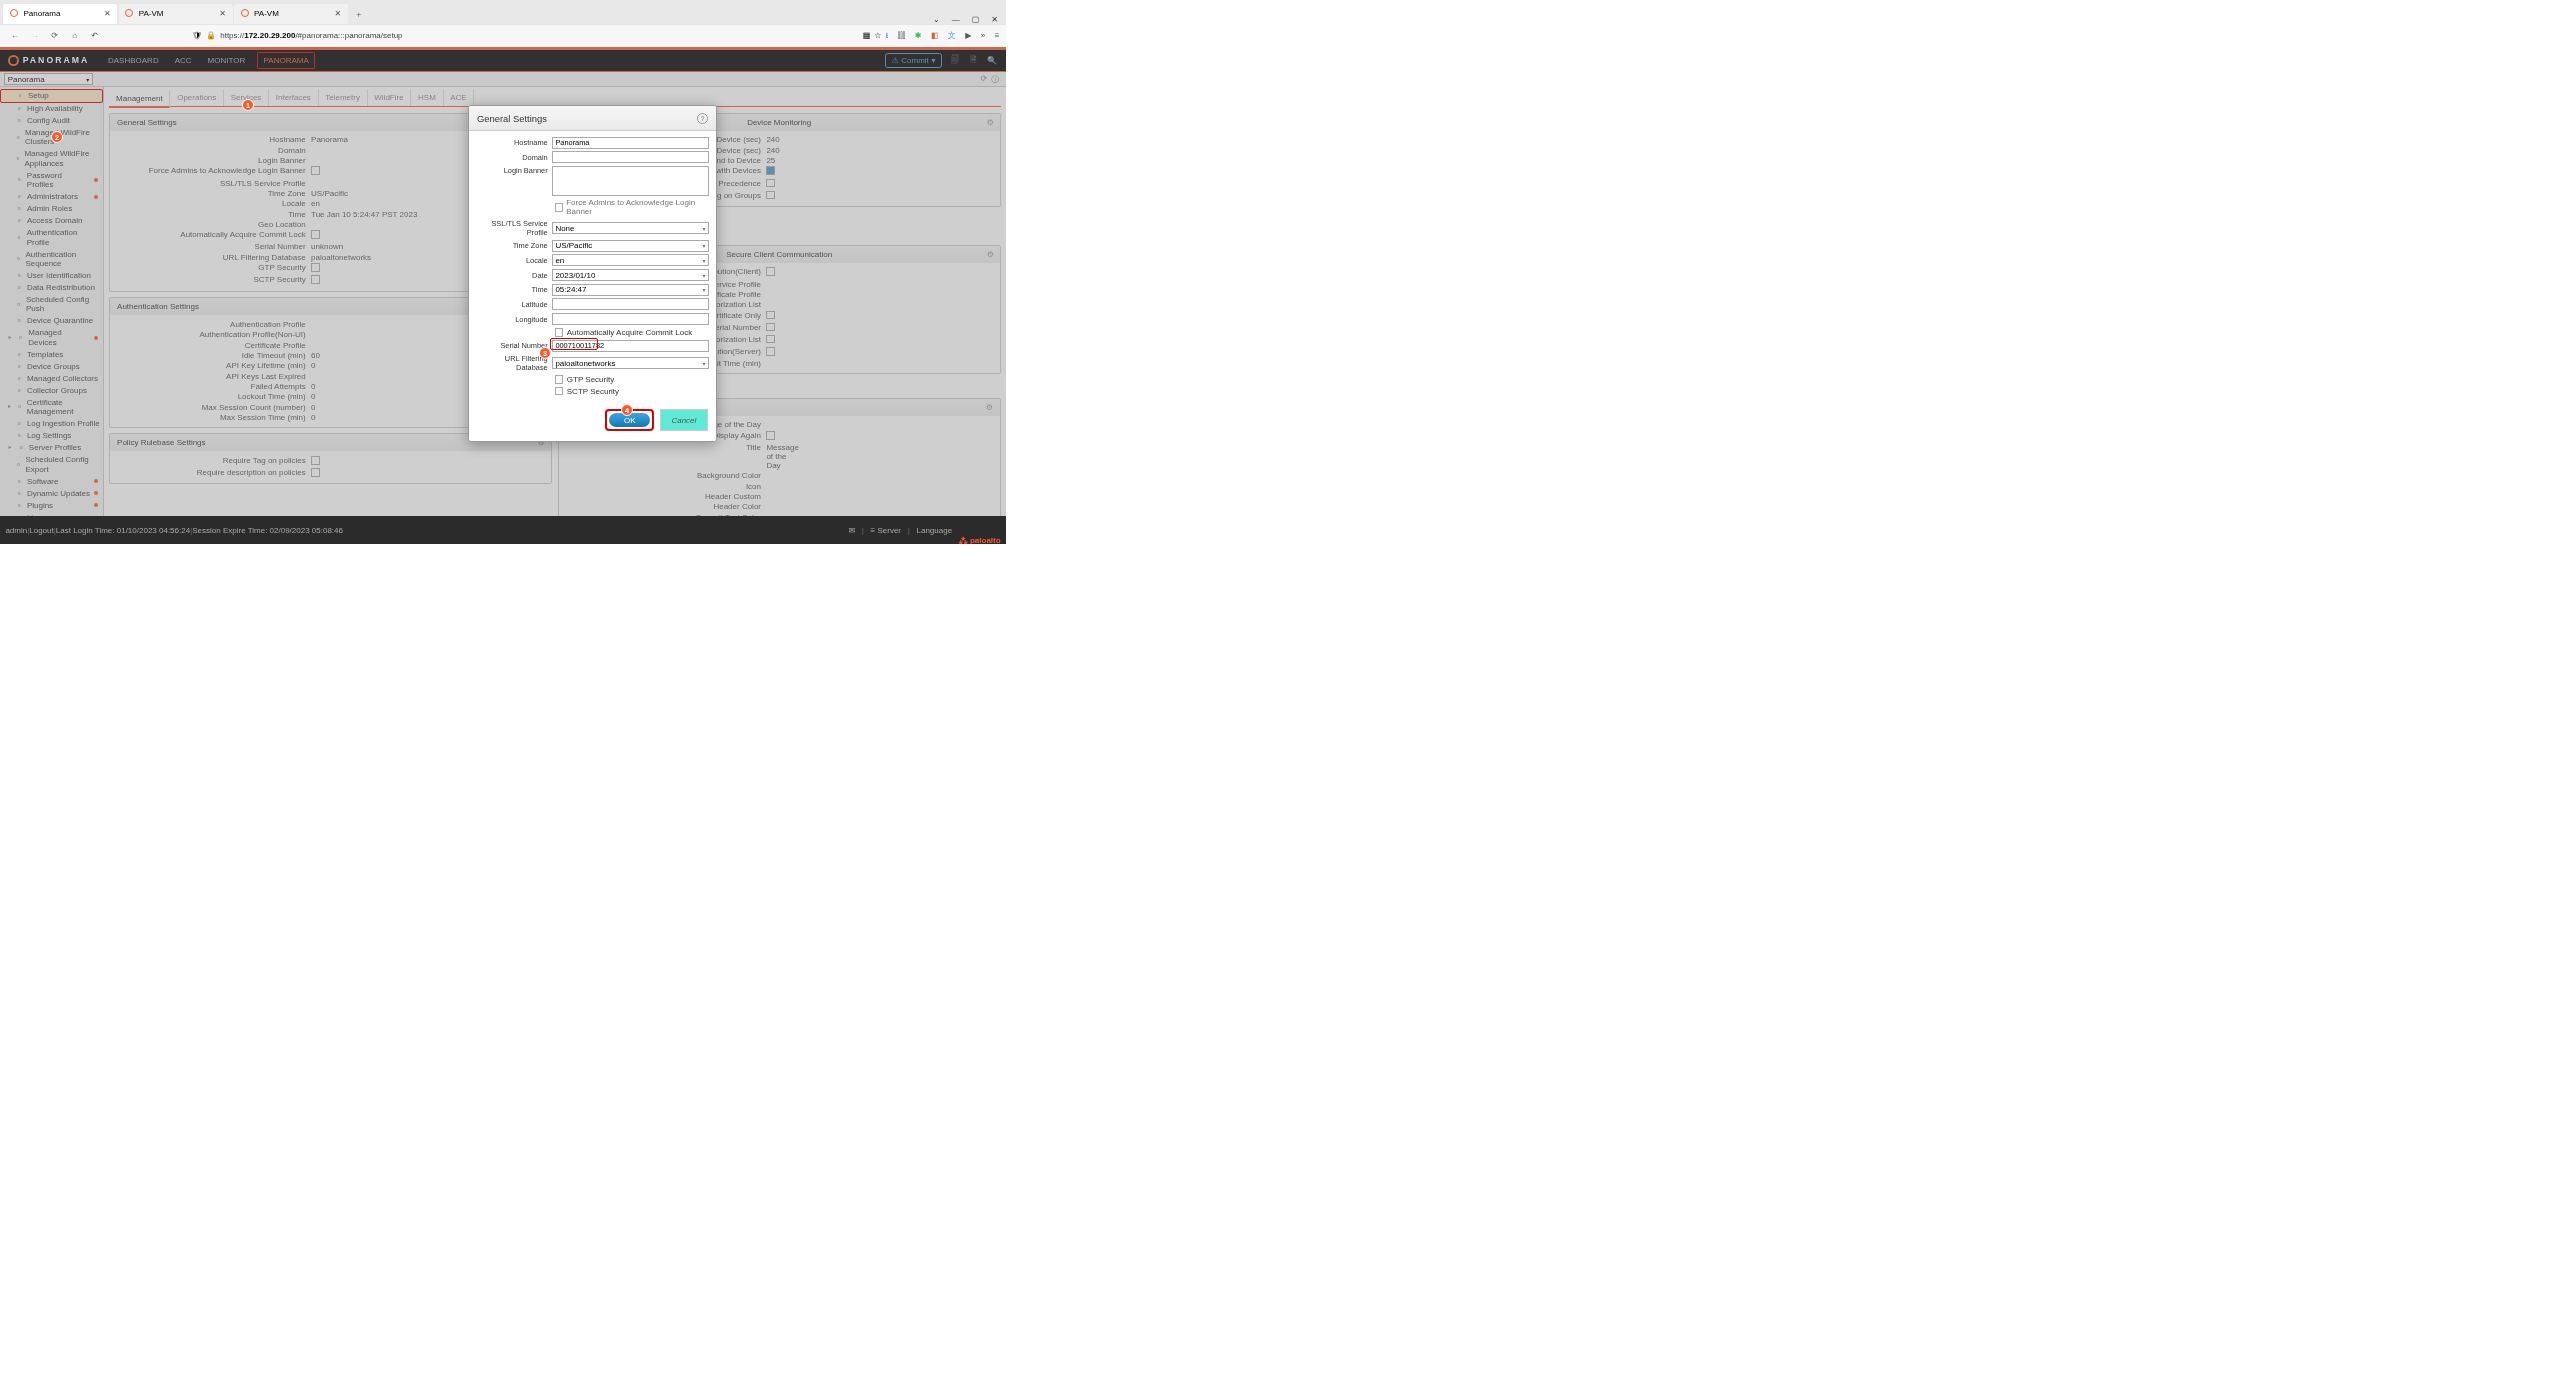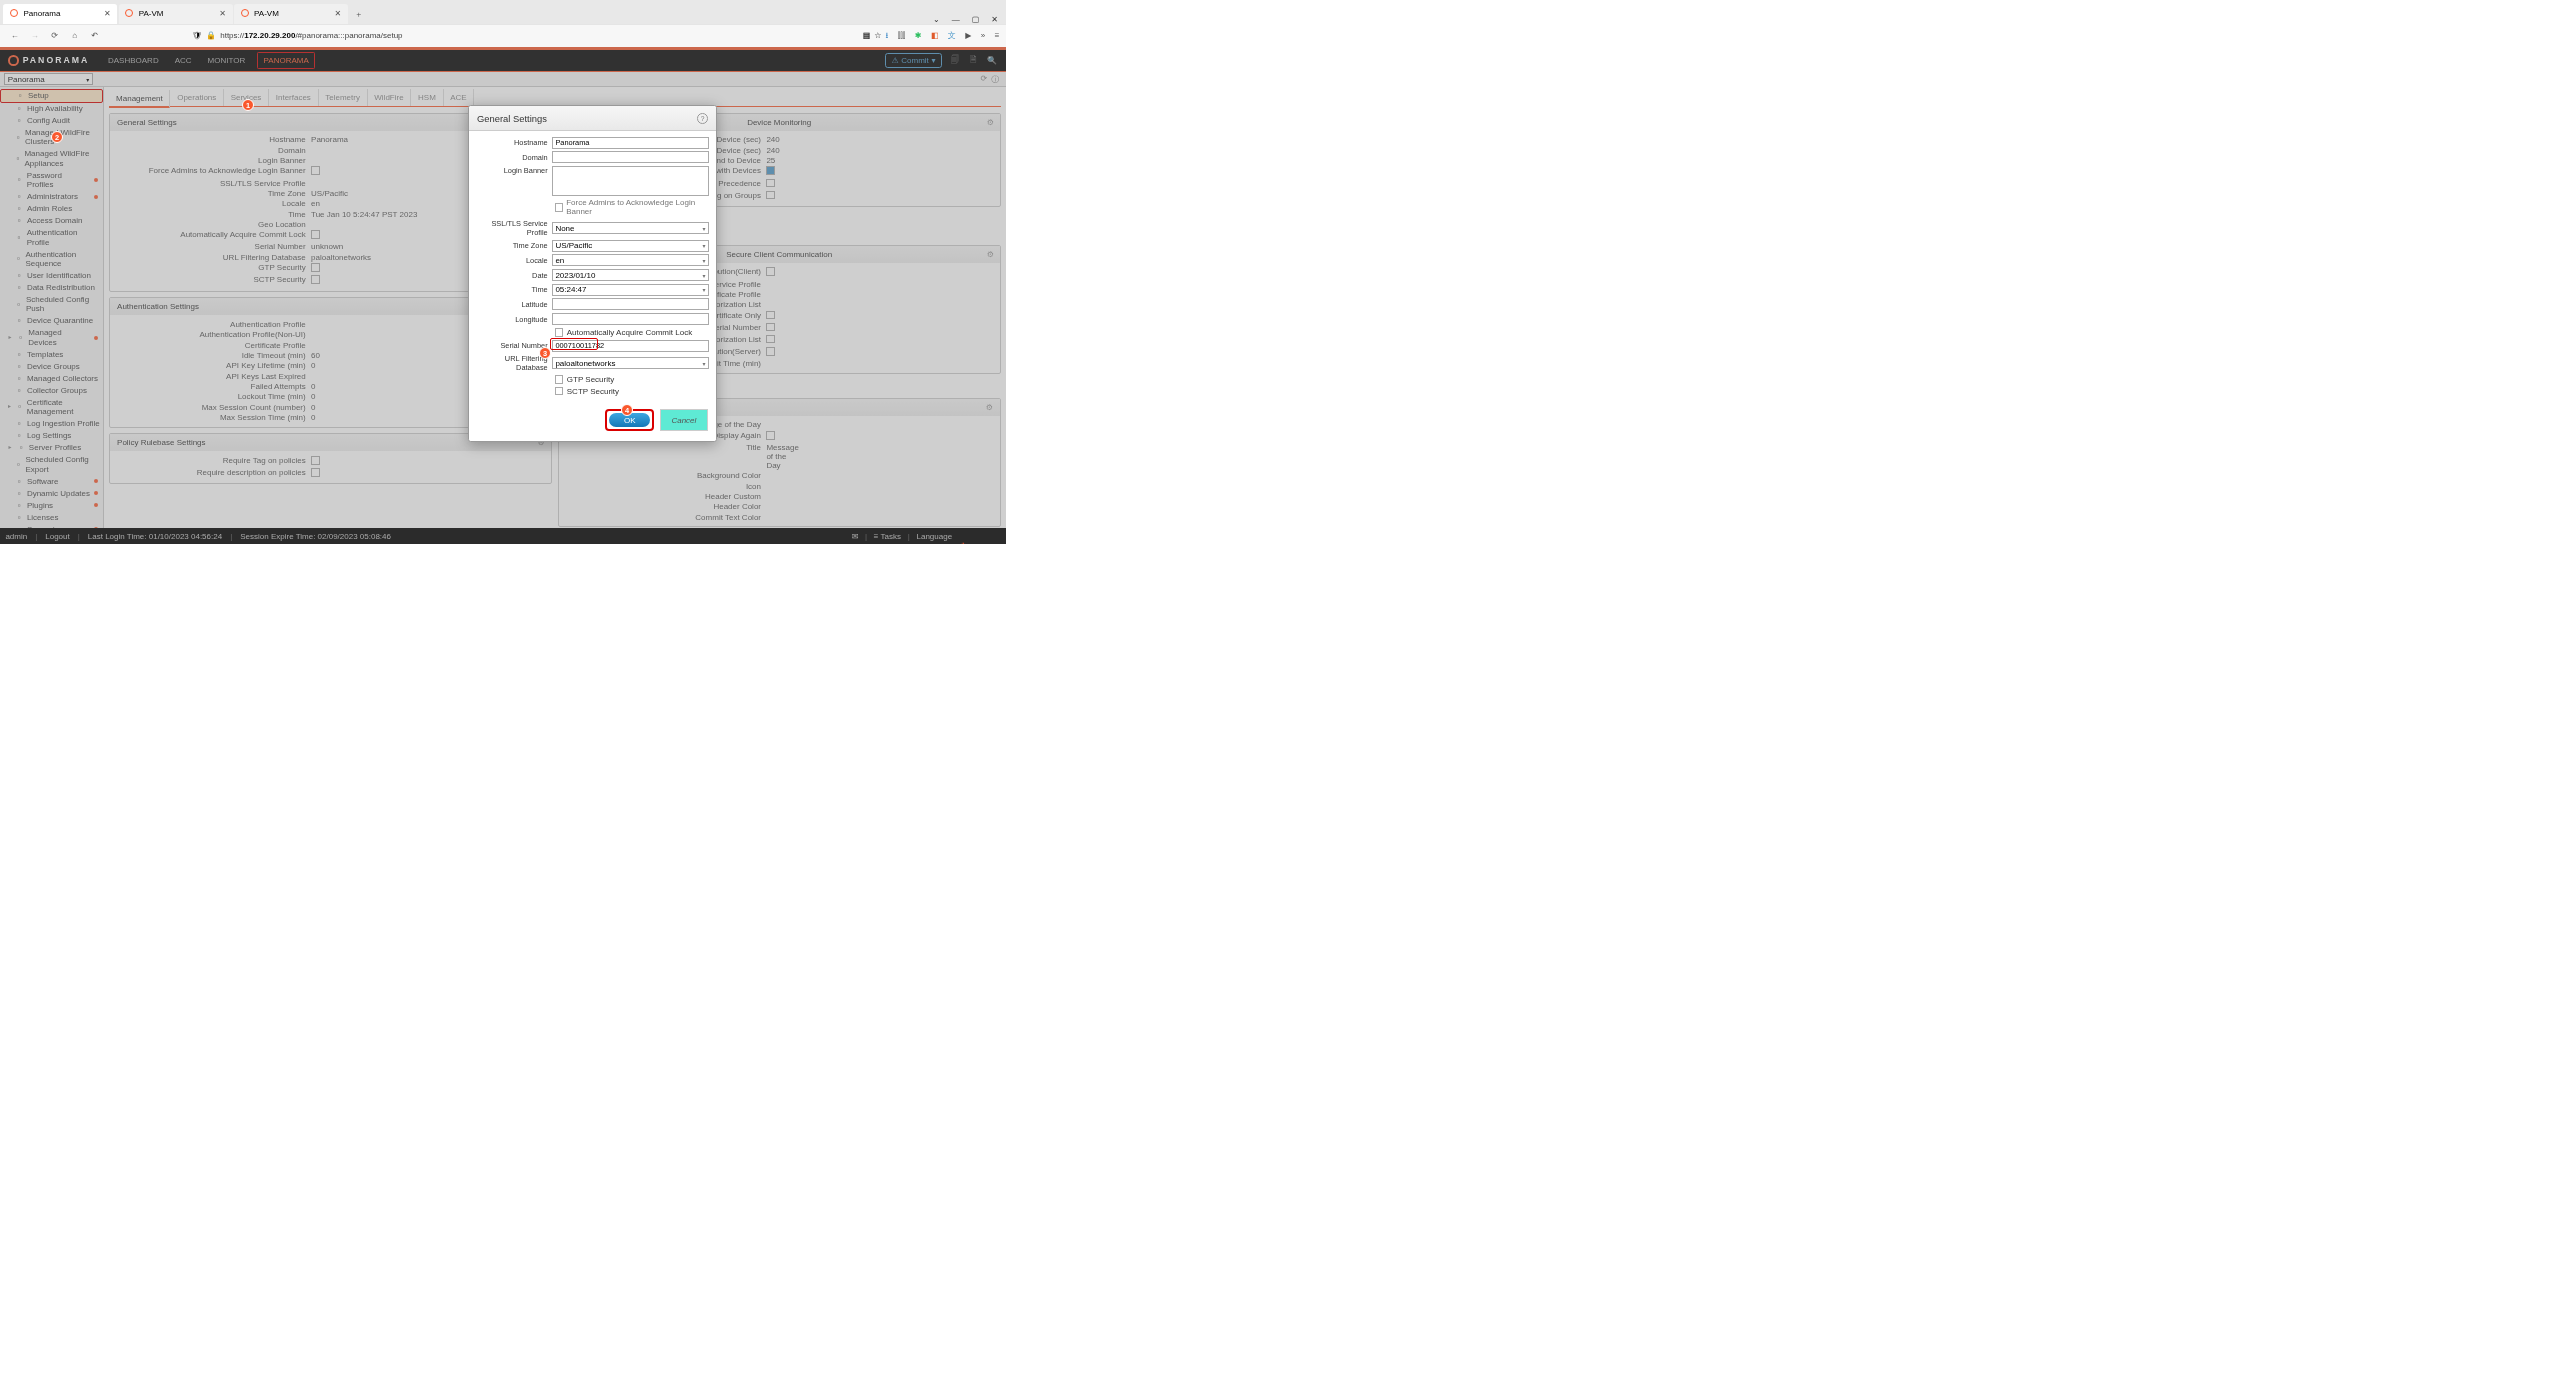--- a/index.html
+++ b/index.html
@@ -96,21 +96,21 @@
 .form-chkrow { margin-left:79px; display:flex; align-items:center; gap:3.4px; font-size:7.4px; color:#777; margin-bottom:2.7px;}
 .form-chkrow.active { color:#333;}
 .chkbox { width:8.7px; height:8.7px; border:0.7px solid #aaa; background:#fff;}
 .serial-hl { border:1.3px solid #d90000; border-radius:2px; padding:0 1.3px;}
 .modal-footer { display:flex; justify-content:flex-end; gap:5.4px; padding:6.7px 8px 9.4px;}
 .btn-ok { background:linear-gradient(#3da6e0,#1478b7); color:#fff; border:none; border-radius:8px; padding:2.7px 14.8px; font-size:8px; cursor:pointer;}
 .btn-cancel { background:#5eead4; color:#555; border:0.7px solid #ccc; border-radius:0; padding:2.7px 10.7px; font-size:8px; cursor:pointer;font-style:italic;}
 .ok-hl { border:2px solid #d90000; border-radius:4px; padding:2px;}
 
 
-.status-bar { position:absolute; left:0; right:0; bottom:0; height:16px; background:#2b2b2b; color:#aaa; font-size:6.7px; display:flex; align-items:center; padding:0 5.4px; gap:8px; z-index:50;}
+.status-bar { position:absolute; left:0; right:0; bottom:0; height:28px; background:#2b2b2b; color:#aaa; font-size:6.7px; display:flex; align-items:center; padding:0 5.4px; gap:0; z-index:50;}
 .status-bar .sep { color:#666;}
 .status-right { margin-left:auto; display:flex; gap:6.7px; align-items:center;}
 .palo-logo { color:#fa582d; font-weight:700;margin-top:19px;}
 
 
 .sidebar::-webkit-scrollbar, .content-area::-webkit-scrollbar { width:0;}
 </style>
 </head>
 <body>
 
@@ -721,19 +721,19 @@
   <span>admin</span>
   <span class="sep">|</span>
   <span>Logout</span>
   <span class="sep">|</span>
   <span>Last Login Time: 01/10/2023 04:56:24</span>
   <span class="sep">|</span>
   <span>Session Expire Time: 02/09/2023 05:08:46</span>
   <div class="status-right">
     <span>✉</span>
       <span class="sep">|</span>
-    <span>≡ <span>Tasks</span></span>
+    <span>≡ <span>Server</span></span>
       <span class="sep">|</span>
     <span>Language</span>
     <span class="palo-logo">⁂ <span>paloalto</span></span>
   </div>
 </div>
 
 
 </body></html>

